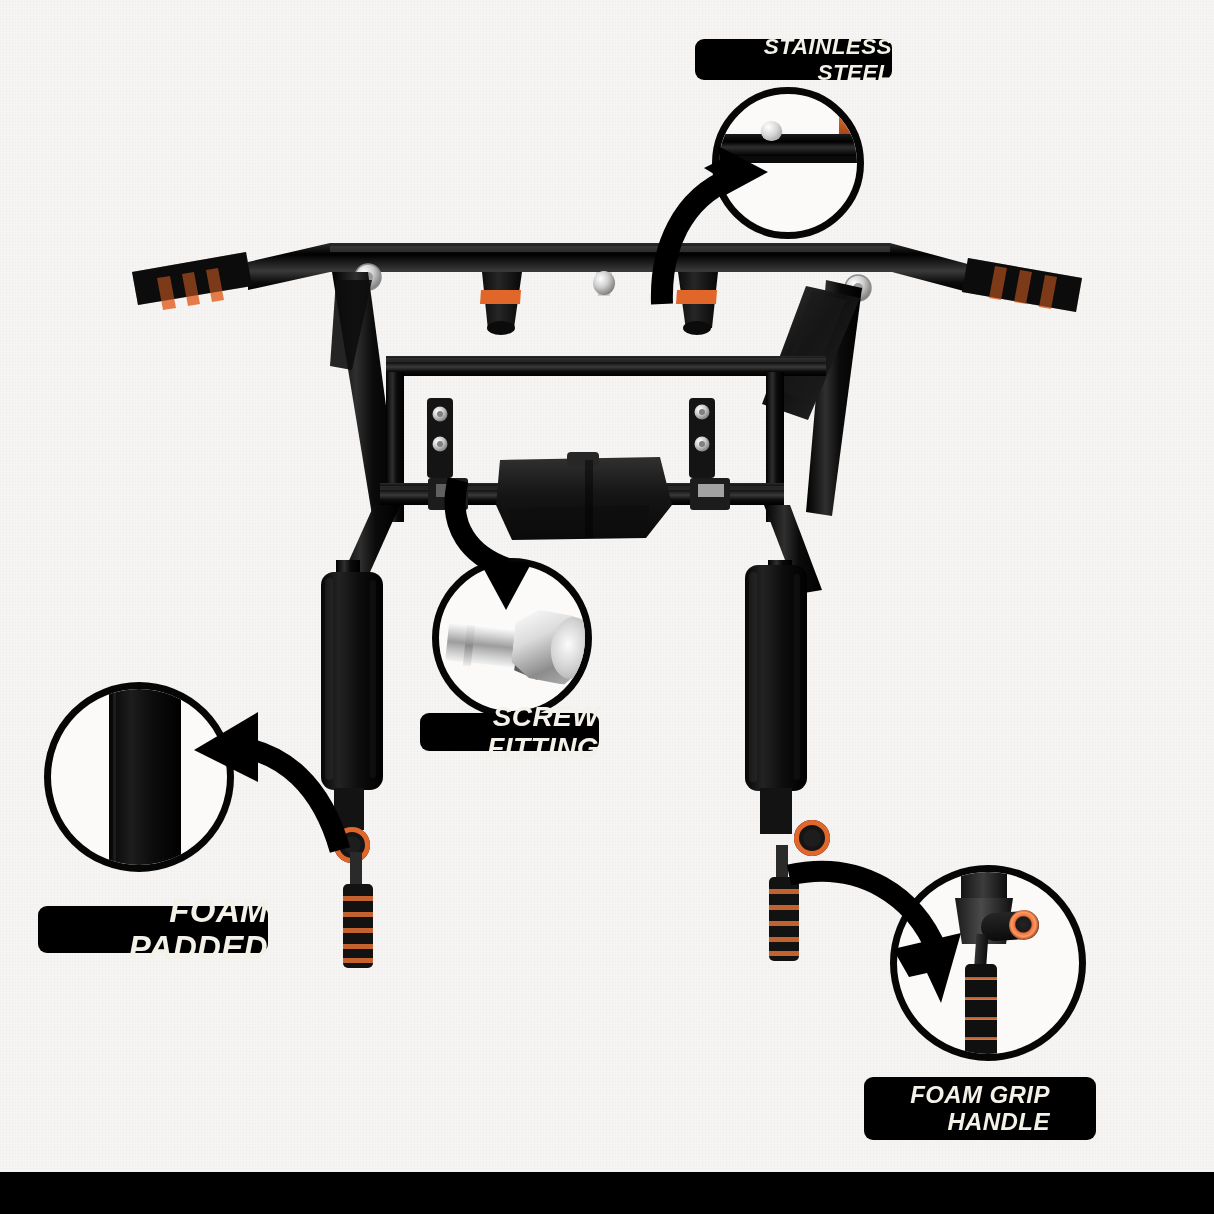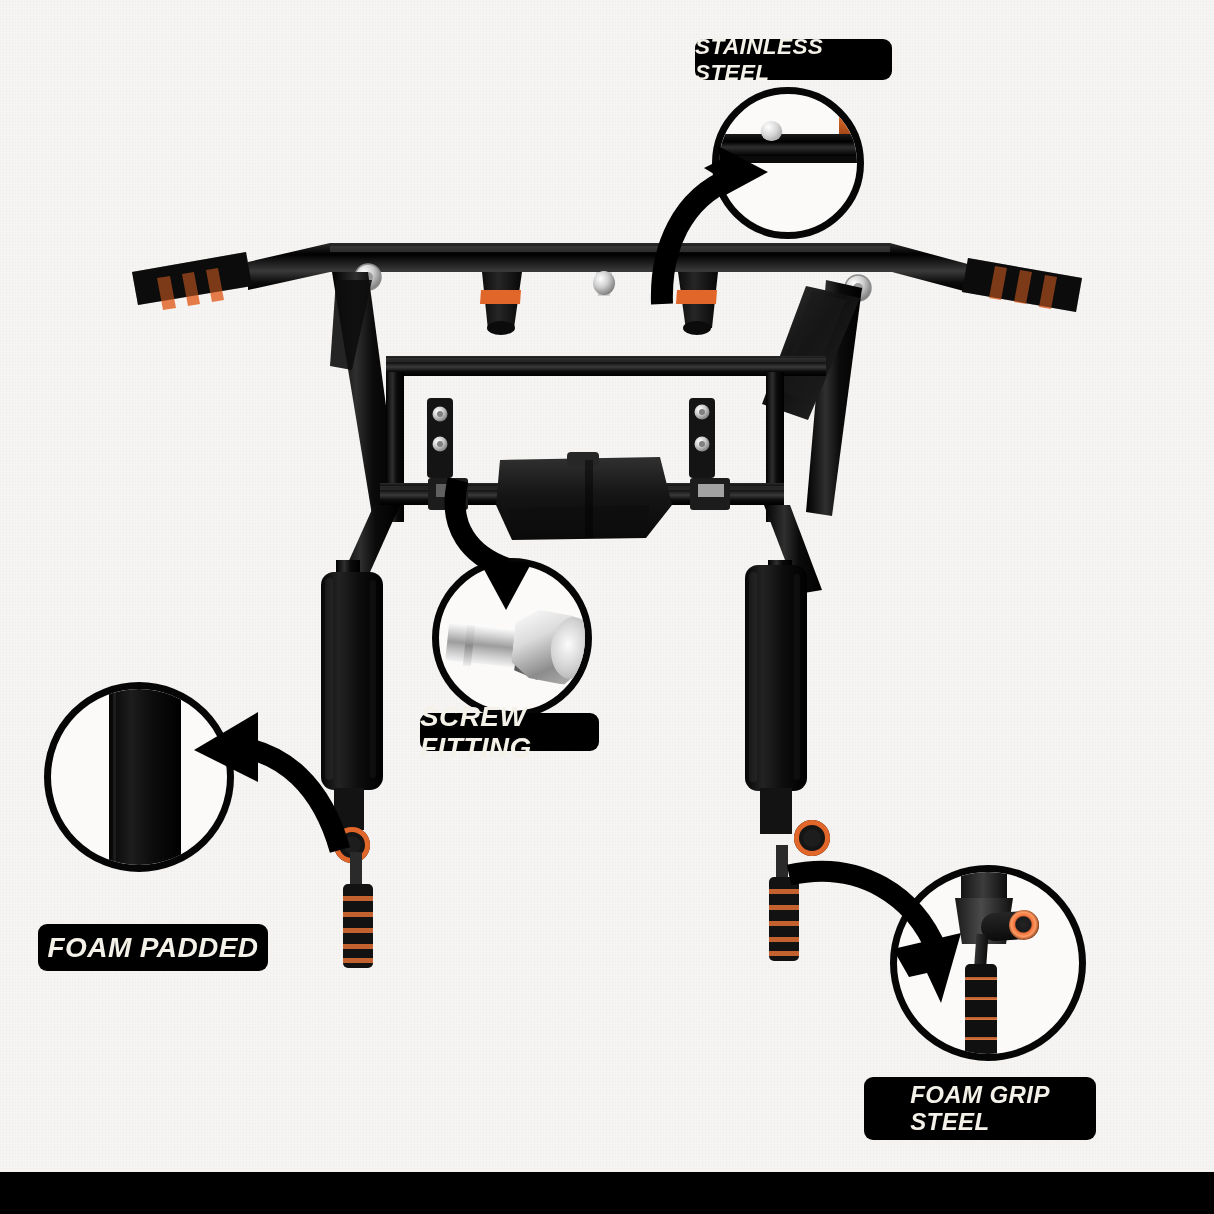--- a/index.html
+++ b/index.html
@@ -38,21 +38,21 @@
   }
 
   
   .label-pill {
     position: absolute;
     background: #000000;
     color: #f4f1e9;
     font-style: italic;
     font-weight: bold;
     letter-spacing: 0.4px;
-    text-align: left;
+    text-align: right;
     border-radius: 9px;
     z-index: 30;
     display: flex;
     align-items: center;
     justify-content: center;
     line-height: 1.12;
     box-sizing: border-box;
   }
   #label-stainless-steel {
     left: 695px; top: 39px;
@@ -60,22 +60,21 @@
     font-size: 22.5px;
   }
   #label-screw-fitting {
     left: 420px; top: 713px;
     width: 179px; height: 38px;
     font-size: 28px;
   }
   #label-foam-padded {
     left: 38px; top: 906px;
     width: 230px; height: 47px;
-    font-size: 28px;
-    margin-top: 18px;
+    font-size: 33px;
   }
   #label-foam-grip-handle {
     left: 864px; top: 1077px;
     width: 232px; height: 63px;
     font-size: 24px;
     padding: 0 6px;
   }
 
   
   .callout {
@@ -500,19 +499,19 @@
     <span>SCREW FITTING</span>
   </div>
 
   <div class="label-pill" id="label-foam-padded">
     <span>FOAM PADDED</span>
   </div>
 
   <div class="label-pill" id="label-foam-grip-handle">
     <div>
       <div>FOAM GRIP</div>
-      <div>STEEL</div>
+      <div>HANDLE</div>
     </div>
   </div>
 
   <div class="bottom-bar"></div>
 
 </div>
 
 </body></html>

